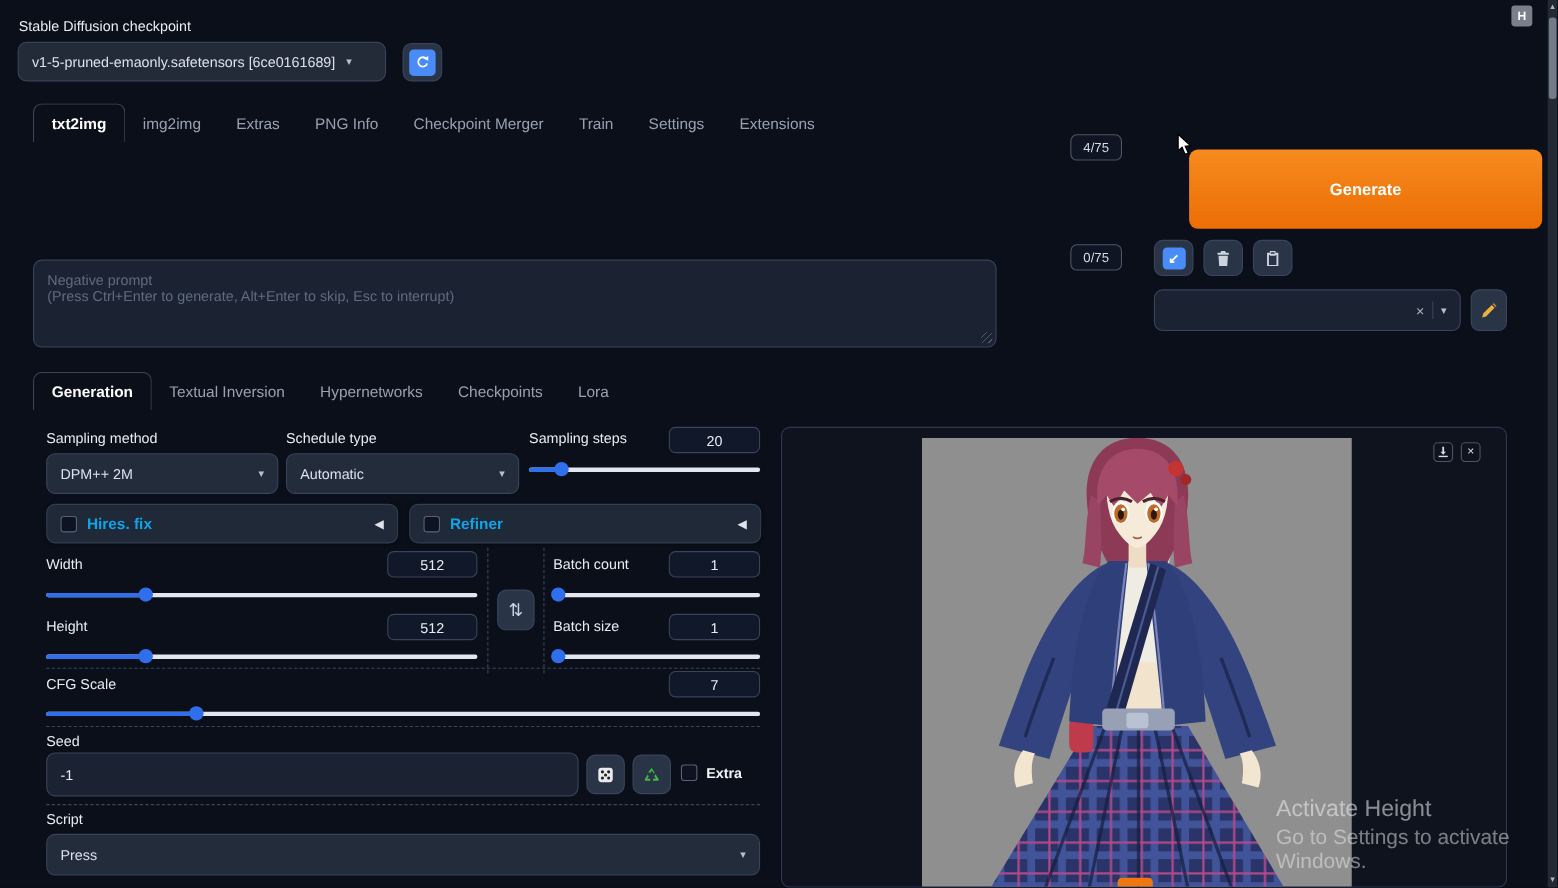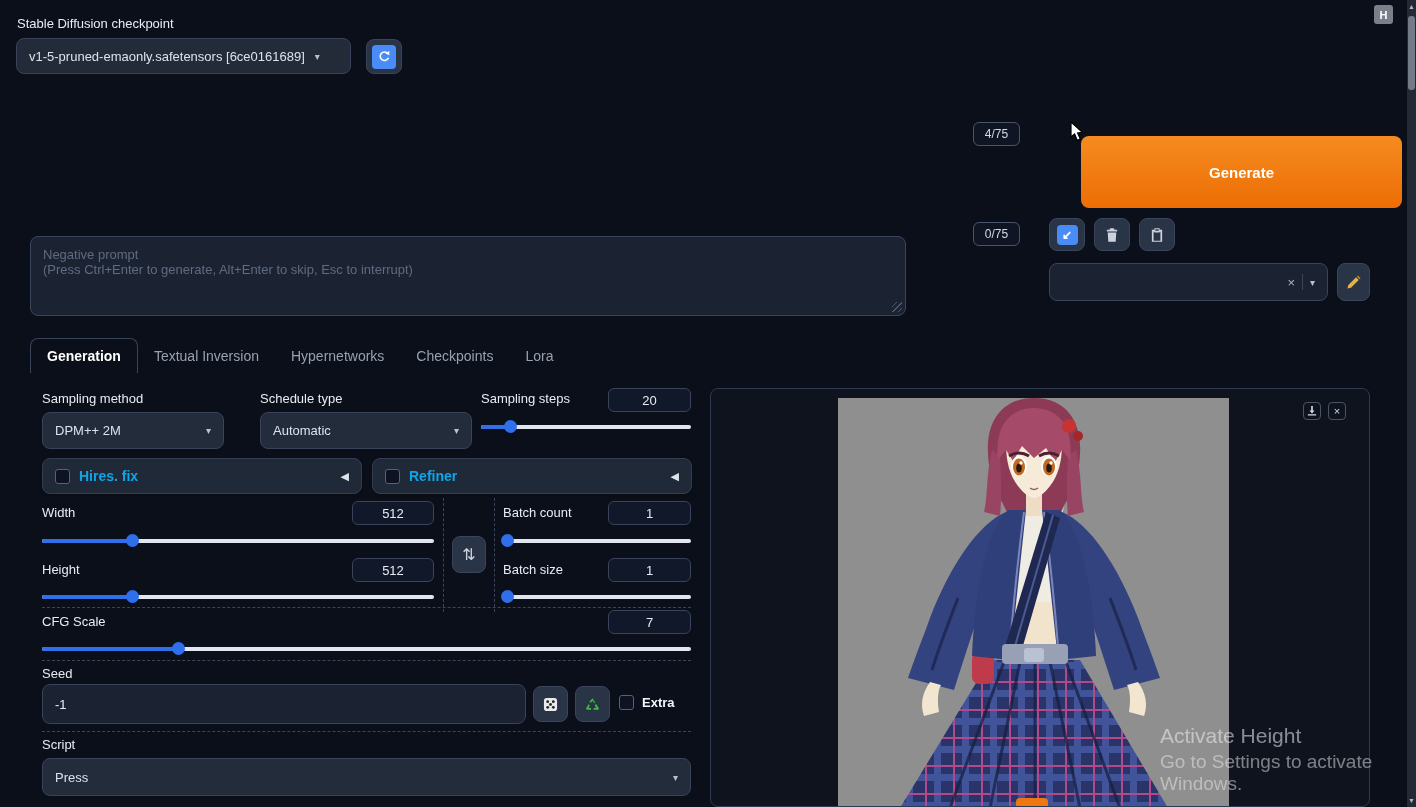--- a/index.html
+++ b/index.html
@@ -75,20 +75,30 @@
   </div>
   <div class="abs sq-btn" style="left:366px; top:39px; width:36px; height:35px;">
     <span class="chip-blue" style="width:24px;height:24px;">
       <svg viewBox="0 0 16 16" width="13" height="13">
           <path fill="none" stroke="#fff" stroke-width="2" d="M12.8 9.5A5.2 5.2 0 1 1 12 4.5"></path>
           <path fill="#fff" d="M13.9 1.2v5.2l-4.8-2.1z"></path>
         </svg>
     </span>
   </div>
 
+  <div class="abs tabbar" style="left:30px; top:94px;">
+    <div class="tab active">txt2img</div>
+    <div class="tab">img2img</div>
+    <div class="tab">Extras</div>
+    <div class="tab">PNG Info</div>
+    <div class="tab">Checkpoint Merger</div>
+    <div class="tab">Train</div>
+    <div class="tab">Settings</div>
+    <div class="tab">Extensions</div>
+  </div>
 
   <div class="pill" style="left:973px; top:122px;">4/75</div>
 
   <div class="pill" style="left:973px; top:222px;">0/75</div>
   <div class="abs txtarea-wrap" style="left:30px; top:236px; width:876px; height:80px;">
     <textarea placeholder="Negative prompt
 (Press Ctrl+Enter to generate, Alt+Enter to skip, Esc to interrupt)" style=""></textarea>
     <div class="grip"></div>
   </div>
 
@@ -134,21 +144,21 @@
     <div class="tab active">Generation</div>
     <div class="tab">Textual Inversion</div>
     <div class="tab">Hypernetworks</div>
     <div class="tab">Checkpoints</div>
     <div class="tab">Lora</div>
   </div>
 
   <div class="abs" style="left:42px; top:390px; width:649px; height:417px;">
 
     <div class="abs small-label" style="left:0; top:1px;">Sampling method</div>
-    <div class="abs dd" style="left:0; top:22px; width:182px; height:37px;">
+    <div class="abs dd" style="left:0; top:22px; width:211px; height:37px;">
       <span>DPM++ 2M</span>
       <span class="caret caret-right">▾</span>
     </div>
 
     <div class="abs small-label" style="left:218px; top:1px;">Schedule type</div>
     <div class="abs dd" style="left:218px; top:22px; width:212px; height:37px;">
       <span>Automatic</span>
       <span class="caret caret-right">▾</span>
     </div>
 

